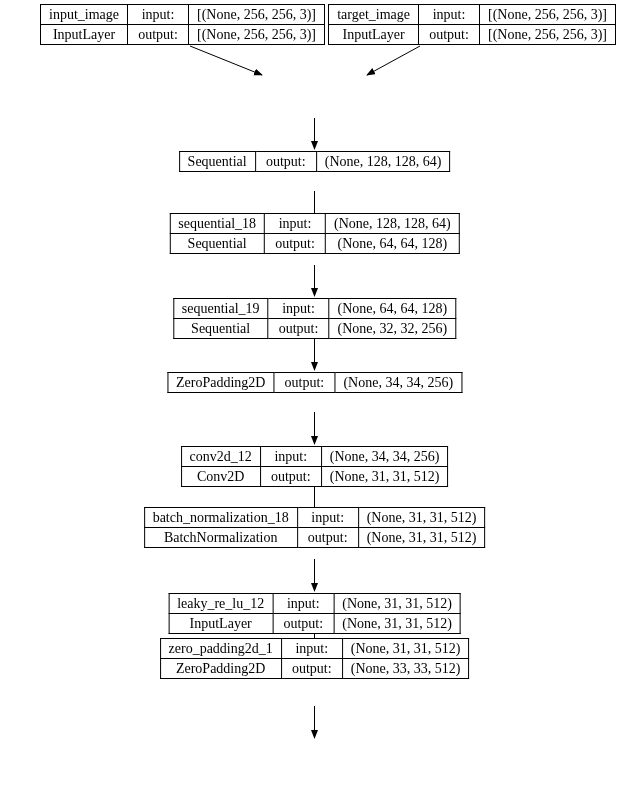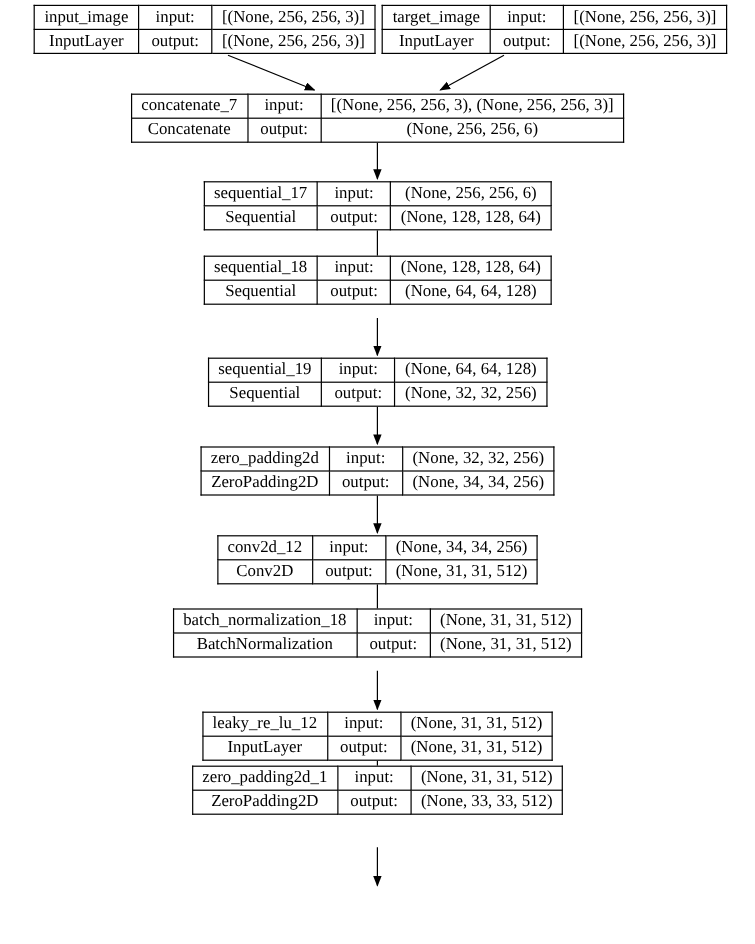--- a/index.html
+++ b/index.html
@@ -21,22 +21,22 @@
     width: 629px;
     height: 787px;
     pointer-events: none;
   }
   .node {
     position: absolute;
     left: 50%;
     transform: translateX(-50%);
     background: #ffffff;
   }
-  .node.tl { left: 3px; transform: none; padding-left: 25px; }
-  .node.tr { left: auto; right: 23px; transform: none; }
+  .node.tl { left: 15px; transform: none; padding-left: 25px; }
+  .node.tr { left: auto; right: 13px; transform: none; }
   .tbl {
     display: table;
     border-collapse: collapse;
   }
   .nrow { display: table-row; }
   .cell {
     display: table-cell;
     border: 1px solid #000000;
     padding: 0 8px;
     height: 19px;
@@ -96,43 +96,24 @@
         <div class="cell cval">[(None, 256, 256, 3)]</div>
       </div>
       <div class="nrow">
         <div class="cell cname">InputLayer</div>
         <div class="cell clbl">output:</div>
         <div class="cell cval">[(None, 256, 256, 3)]</div>
       </div>
     </div>
   </div>
 
-  <div class="node" style="top:78px">
-    <div class="tbl">
-      <div class="nrow">
-        <div class="cell cname">concatenate_7</div>
-        <div class="cell clbl">input:</div>
-        <div class="cell cval">[(None, 256, 256, 3), (None, 256, 256, 3)]</div>
-      </div>
-      <div class="nrow">
-        <div class="cell cname">Concatenate</div>
-        <div class="cell clbl">output:</div>
-        <div class="cell cval">(None, 256, 256, 6)</div>
-      </div>
-    </div>
-  </div>
 
   <div class="node" style="top:151px">
     <div class="tbl">
       <div class="nrow">
-        <div class="cell cname">sequential_17</div>
-        <div class="cell clbl">input:</div>
-        <div class="cell cval">(None, 256, 256, 6)</div>
-      </div>
-      <div class="nrow">
         <div class="cell cname">Sequential</div>
         <div class="cell clbl">output:</div>
         <div class="cell cval">(None, 128, 128, 64)</div>
       </div>
     </div>
   </div>
 
   <div class="node" style="top:213px">
     <div class="tbl">
       <div class="nrow">
@@ -159,25 +140,20 @@
         <div class="cell cname">Sequential</div>
         <div class="cell clbl">output:</div>
         <div class="cell cval">(None, 32, 32, 256)</div>
       </div>
     </div>
   </div>
 
   <div class="node" style="top:372px">
     <div class="tbl">
       <div class="nrow">
-        <div class="cell cname">zero_padding2d</div>
-        <div class="cell clbl">input:</div>
-        <div class="cell cval">(None, 32, 32, 256)</div>
-      </div>
-      <div class="nrow">
         <div class="cell cname">ZeroPadding2D</div>
         <div class="cell clbl">output:</div>
         <div class="cell cval">(None, 34, 34, 256)</div>
       </div>
     </div>
   </div>
 
   <div class="node" style="top:446px">
     <div class="tbl">
       <div class="nrow">

